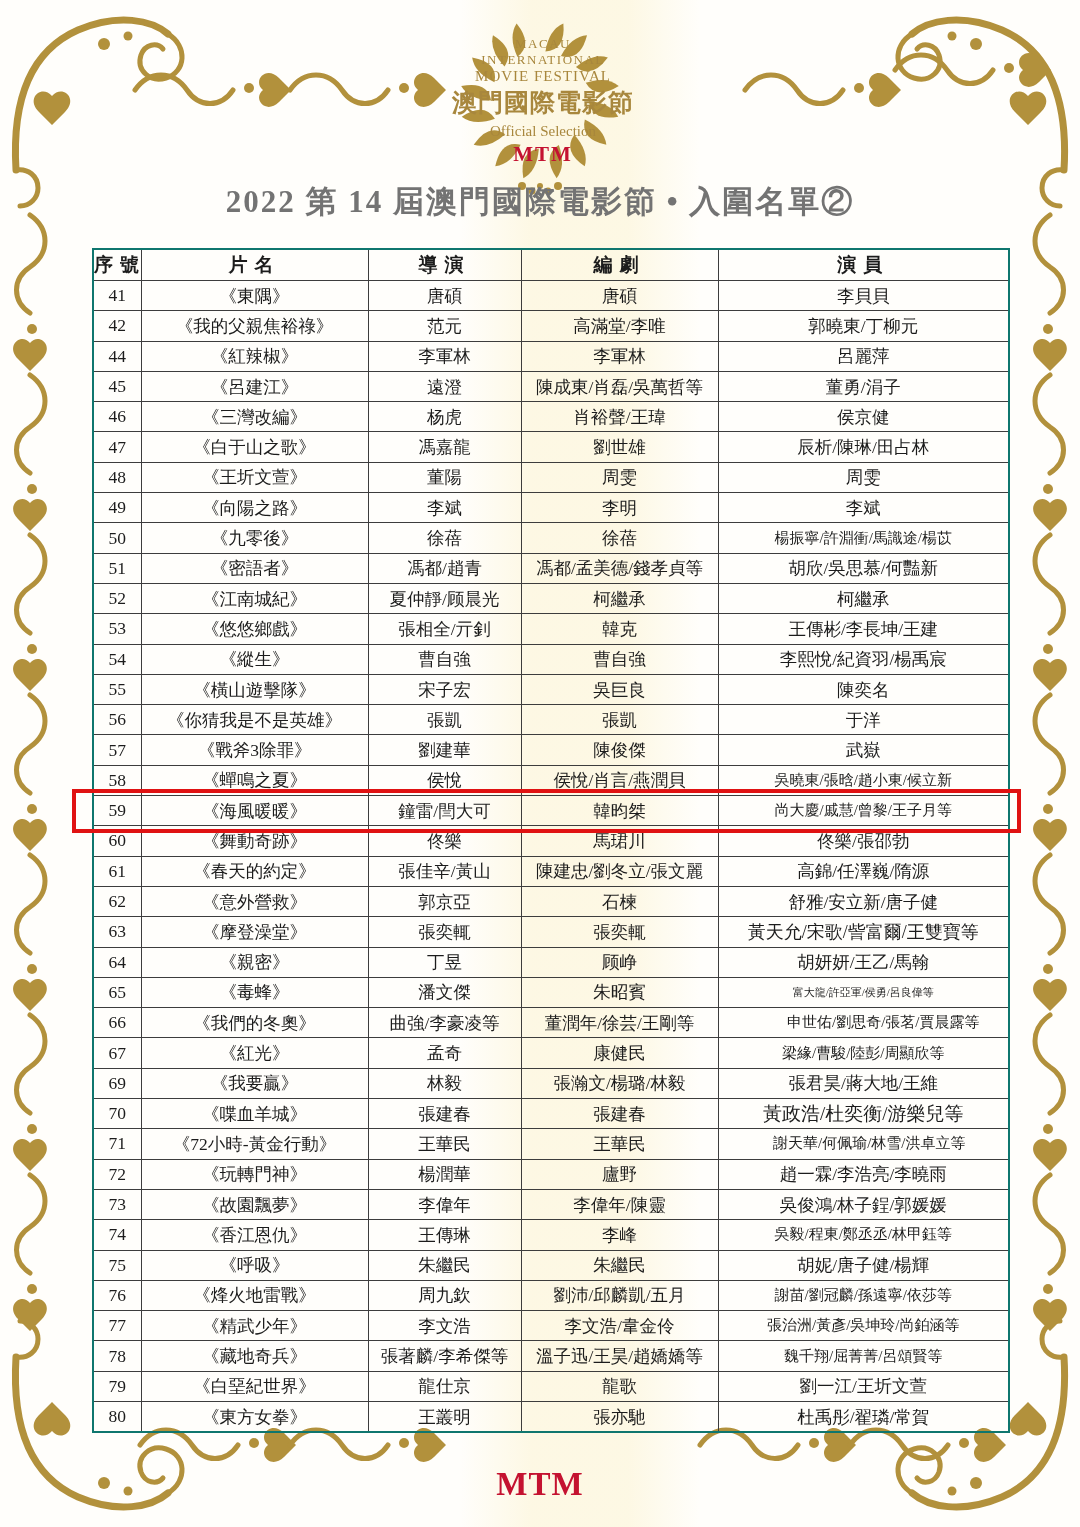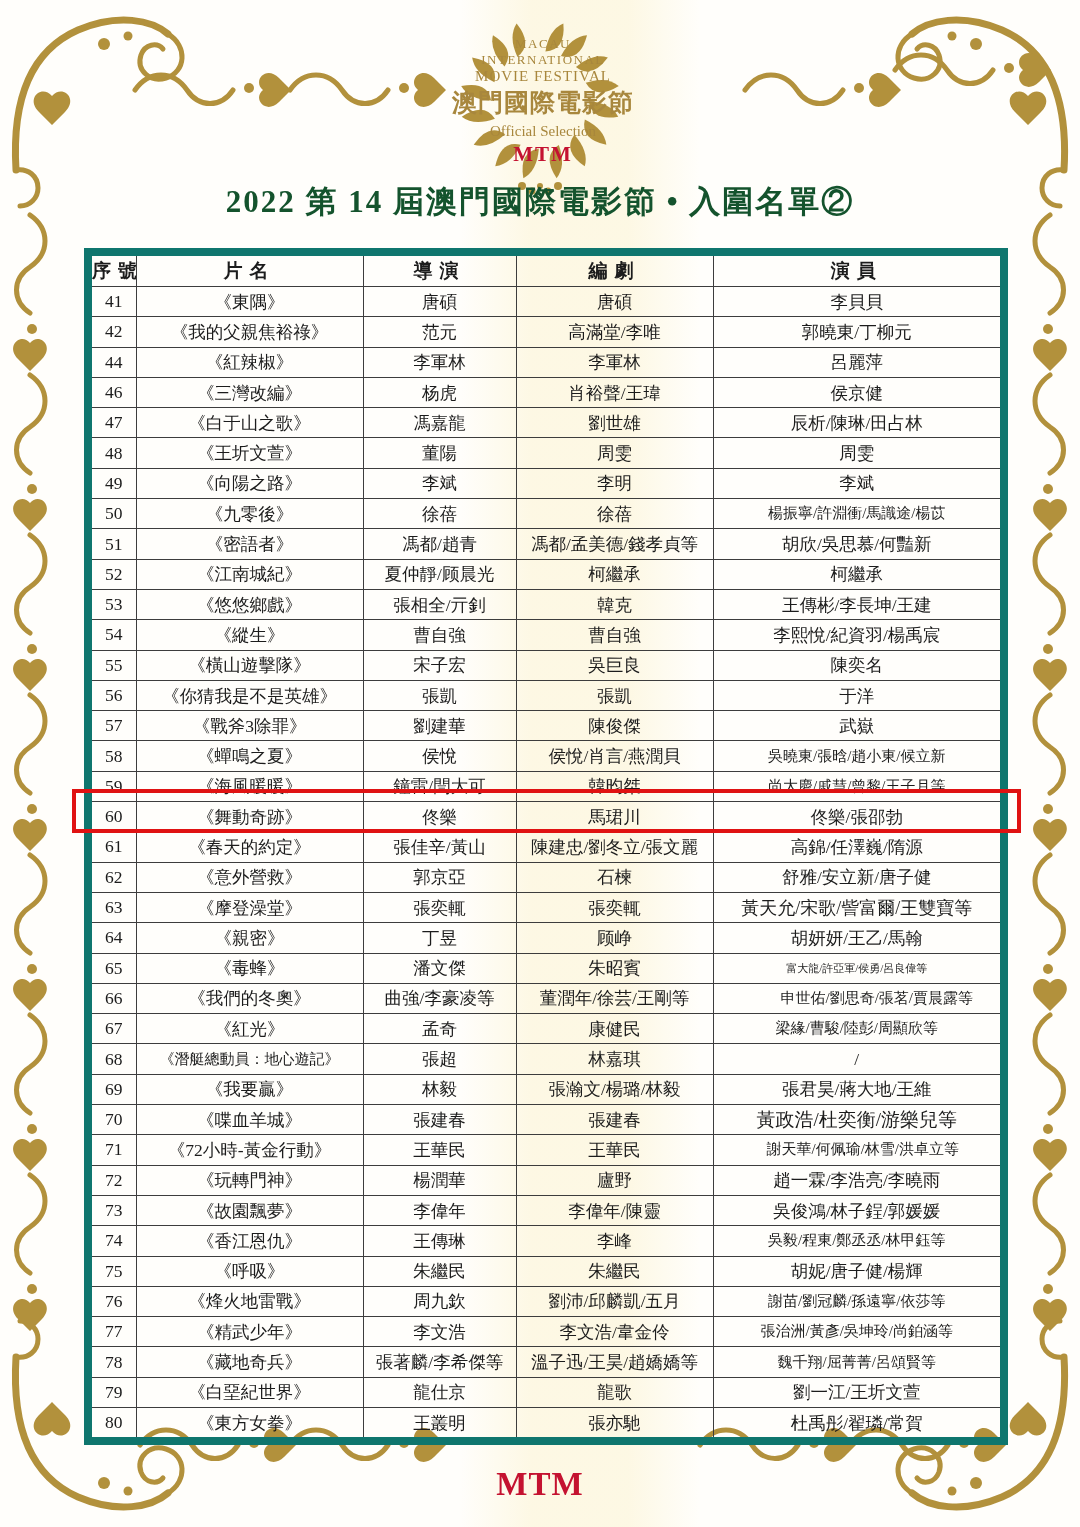--- a/index.html
+++ b/index.html
@@ -17,26 +17,26 @@
   .logo { position:absolute; top:4px; left:50%; transform:translateX(-50%); width:300px; height:192px; }
   .logo svg { position:absolute; left:0; top:0; }
   .logo-text { position:absolute; top:32px; left:6px; right:0; text-align:center; color:#a8873d; line-height:1.2; }
   .lt-small { font-size:13px; letter-spacing:1.5px; }
   .lt-movie { font-size:15px; letter-spacing:1px; }
   .lt-cn { font-size:25px; font-weight:bold; letter-spacing:1px; margin-top:3px; }
   .lt-os { font-size:15px; margin-top:4px; }
   .lt-mtm { font-size:21px; font-weight:bold; letter-spacing:2px; color:#c41230; margin-top:2px; }
   .title {
     position:absolute; top:181px; left:0; width:100%; margin:0;
-    text-align:center; font-size:31px; font-weight:bold; letter-spacing:2px; color:#14532d;
+    text-align:center; font-size:31px; font-weight:bold; letter-spacing:2px; color:#737373;
   }
   .doc-table {
-    position:absolute; top:248px; left:84px; width:916px;
+    position:absolute; top:248px; left:92px; width:916px;
     border-collapse:collapse; table-layout:fixed;
-    border:8px solid #0f766e;
+    border:2px solid #0f766e;
   }
   .doc-table th, .doc-table td {
     border:1px solid #3d3d3d; text-align:center; padding:0;
     white-space:nowrap; overflow:hidden; color:#1c1c1c;
   }
   .doc-table th { height:30px; font-size:19px; font-weight:bold; letter-spacing:7px; }
   .doc-table td { height:29.3px; font-size:17.5px; }
   .highlight-box {
     position:absolute; left:72px; top:778px; width:941px; height:40px;
     border:4px solid #e01212; z-index:6; pointer-events:none;
@@ -182,20 +182,27 @@
           <td>郭曉東/丁柳元</td>
         </tr>
         <tr>
           <td>44</td>
           <td>《紅辣椒》</td>
           <td>李軍林</td>
           <td>李軍林</td>
           <td>呂麗萍</td>
         </tr>
         <tr>
+          <td>45</td>
+          <td>《呂建江》</td>
+          <td>遠澄</td>
+          <td>陳成東/肖磊/吳萬哲等</td>
+          <td>董勇/涓子</td>
+        </tr>
+        <tr>
           <td>46</td>
           <td>《三灣改編》</td>
           <td>杨虎</td>
           <td>肖裕聲/王瑋</td>
           <td>侯京健</td>
         </tr>
         <tr>
           <td>47</td>
           <td>《白于山之歌》</td>
           <td>馮嘉龍</td>
@@ -336,27 +343,20 @@
           <td style="font-size: 15px; padding-left: 40px;">申世佑/劉思奇/張茗/賈晨露等</td>
         </tr>
         <tr>
           <td>67</td>
           <td>《紅光》</td>
           <td>孟奇</td>
           <td>康健民</td>
           <td style="font-size: 15px;">梁緣/曹駿/陸彭/周顯欣等</td>
         </tr>
         <tr>
-          <td>68</td>
-          <td style="font-size: 15px;">《潛艇總動員：地心遊記》</td>
-          <td>張超</td>
-          <td>林嘉琪</td>
-          <td>/</td>
-        </tr>
-        <tr>
           <td>69</td>
           <td>《我要贏》</td>
           <td>林毅</td>
           <td>張瀚文/楊璐/林毅</td>
           <td>張君昊/蔣大地/王維</td>
         </tr>
         <tr>
           <td>70</td>
           <td>《喋血羊城》</td>
           <td>張建春</td>

